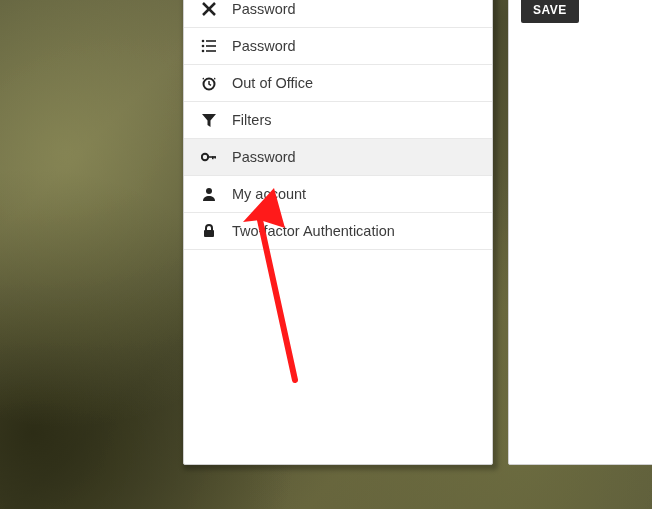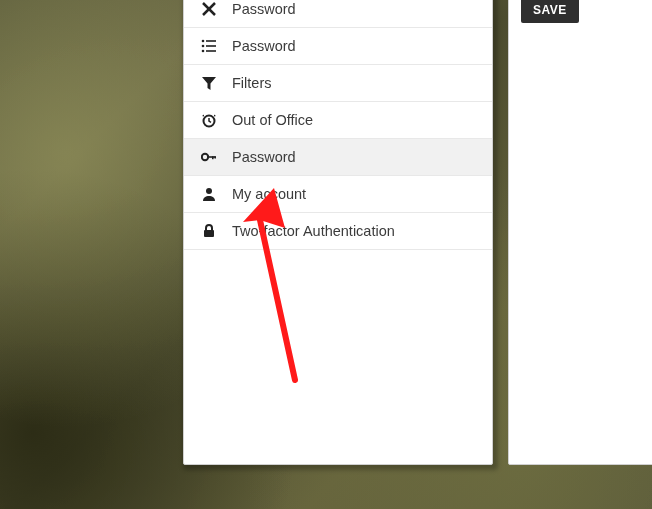--- a/index.html
+++ b/index.html
@@ -128,35 +128,35 @@
             <circle cx="2" cy="13" r="1.3"></circle>
             <rect x="5" y="12.2" width="10" height="1.6"></rect>
           </svg>
       </span>
       <span>Password</span>
     </li>
 
     <li class="menu-item">
       <span class="icon">
         <svg viewBox="0 0 16 16" fill="currentColor">
-            <path d="M1 2h14l-5.5 6.5V15l-3-2V8.5L1 2z"></path>
-          </svg>
-      </span>
-      <span>Filters</span>
-    </li>
-
-    <li class="menu-item">
-      <span class="icon">
-        <svg viewBox="0 0 16 16" fill="currentColor">
             <path d="M3 2.5L1 4l2 .5zM13 2.5L15 4l-2 .5z"></path>
             <circle cx="8" cy="9" r="5.5" fill="none" stroke="currentColor" stroke-width="2"></circle>
             <path d="M8 6v3.2l2 1.2" stroke="currentColor" stroke-width="1.5" fill="none"></path>
           </svg>
       </span>
       <span>Out of Office</span>
+    </li>
+
+    <li class="menu-item">
+      <span class="icon">
+        <svg viewBox="0 0 16 16" fill="currentColor">
+            <path d="M1 2h14l-5.5 6.5V15l-3-2V8.5L1 2z"></path>
+          </svg>
+      </span>
+      <span>Filters</span>
     </li>
 
     <li class="menu-item selected">
       <span class="icon">
         <svg viewBox="0 0 16 16" fill="currentColor">
             <circle cx="4" cy="8" r="3.2" fill="none" stroke="currentColor" stroke-width="2"></circle>
             <rect x="6.5" y="7.2" width="8" height="1.6"></rect>
             <rect x="11" y="7.2" width="1.6" height="3"></rect>
             <rect x="13.4" y="7.2" width="1.6" height="2.3"></rect>
           </svg>

